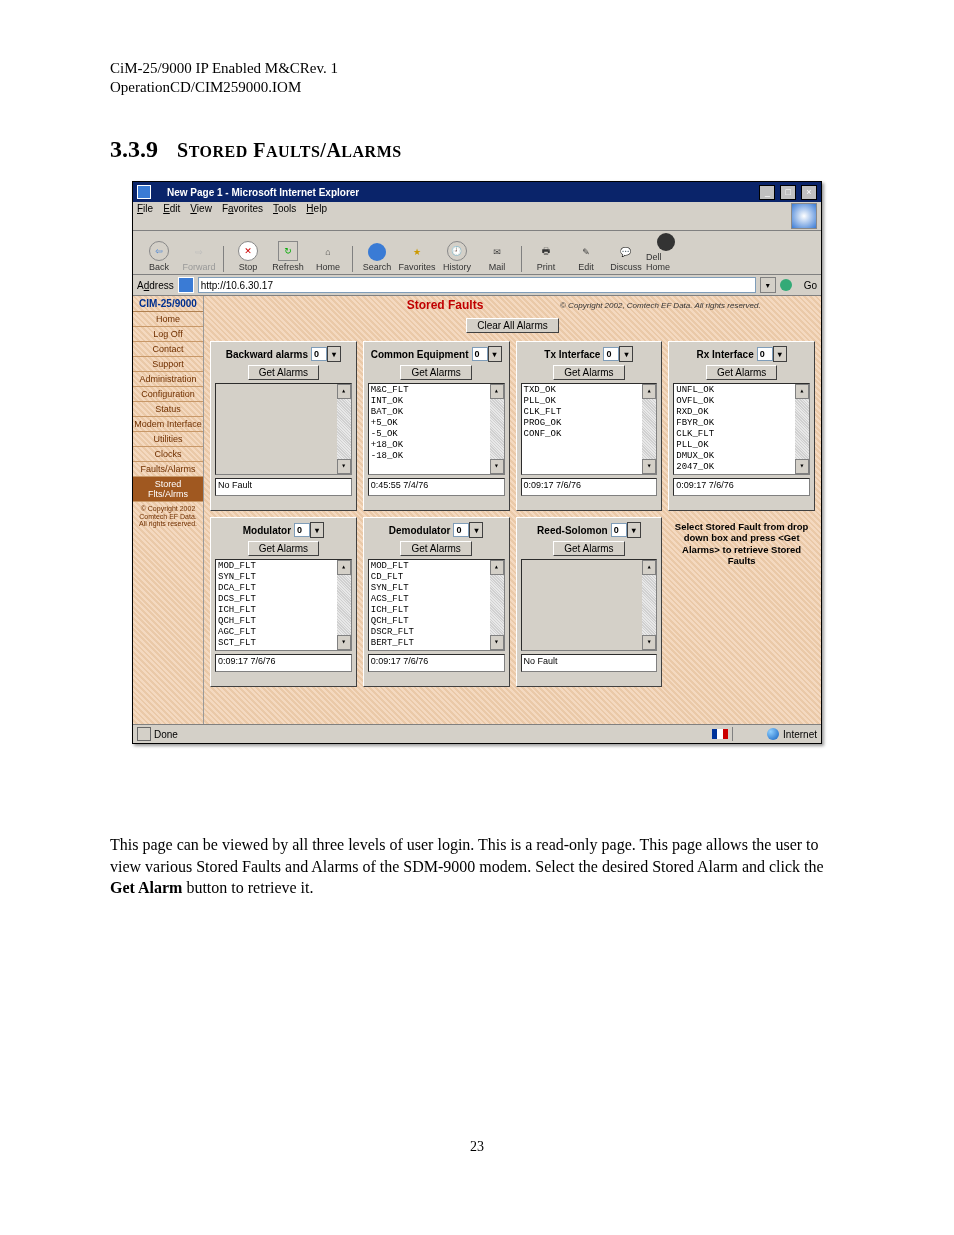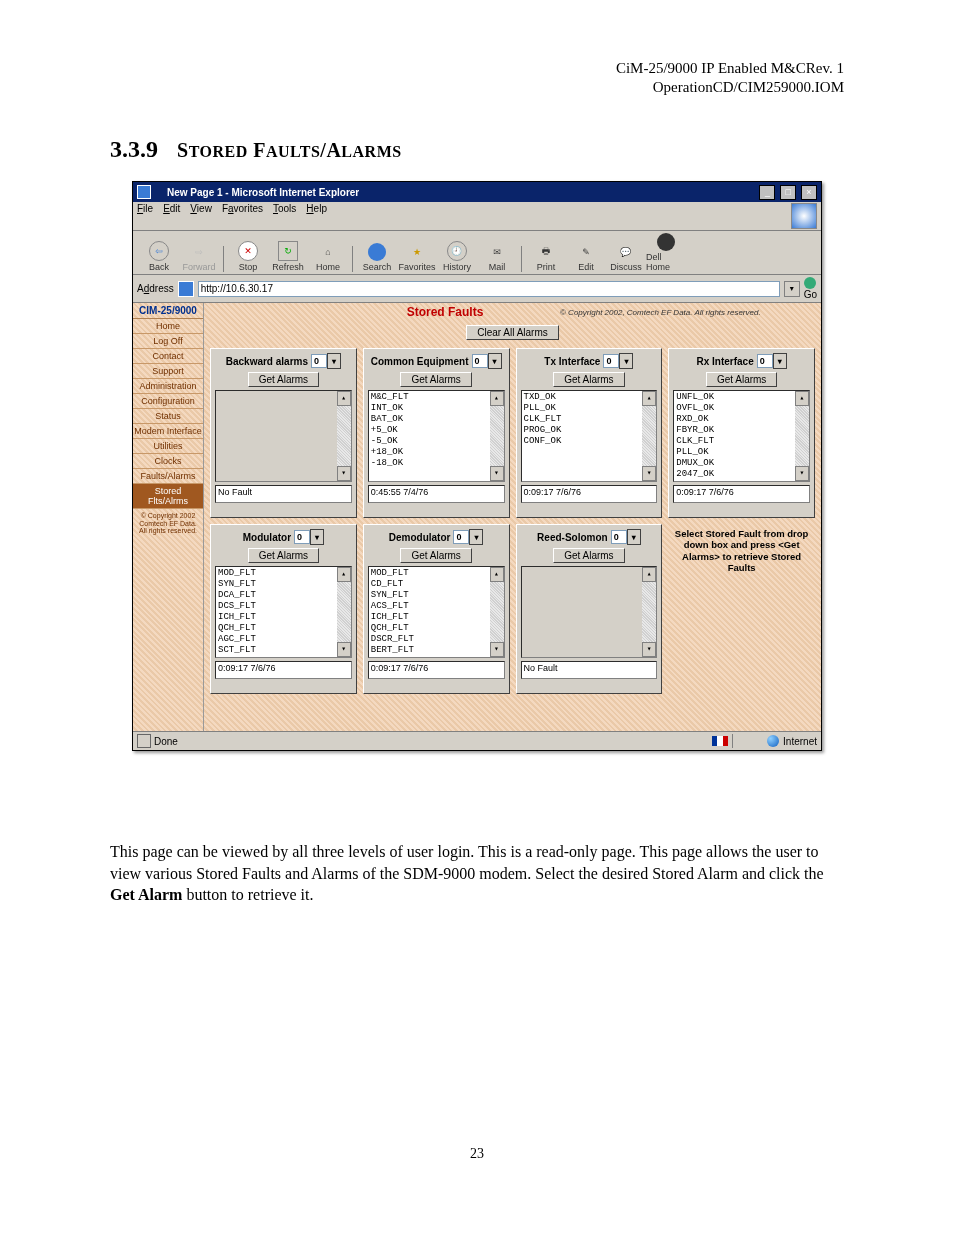--- a/index.html
+++ b/index.html
@@ -7,24 +7,23 @@
     background: #fff;
     font-family: "Times New Roman", serif;
     color: #000;
     width: 954px;
   }
   .page {
     padding: 60px 110px 40px 110px;
   }
   .header-row {
     display: flex;
-    justify-content: flex-end;
+    justify-content: flex-start;
     font-size: 15px;
     margin-bottom: 2px;
-    margin-left: 28px;
   }
   .section-heading {
     font-size: 20px;
     font-weight: bold;
     margin-top: 40px;
     margin-bottom: 18px;
   }
   .section-heading .num {
     font-size: 24px;
     display: inline-block;
@@ -70,21 +69,21 @@
   .menubar span{font-size:10px;}
   .menubar u{text-decoration:underline;}
   .toolbar { background:#d4d0c8; padding:2px 6px 2px 6px; display:flex; align-items:flex-end; gap:0; border-bottom:1px solid #808080;}
   .tbtn {display:flex;flex-direction:column;align-items:center;width:40px;font-size:9px;color:#333;}
   .tbtn.disabled{color:#999;}
   .tico{width:18px;height:18px;margin-bottom:1px;}
   .sep{width:1px;height:26px;background:#808080;margin:0 4px;}
   .ie-logo{margin-left:auto;width:24px;height:24px;background:radial-gradient(circle,#fff,#3a7bd5);border:1px solid #888;}
   .addrbar{background:#d4d0c8;padding:2px 4px;display:flex;align-items:center;gap:4px;border-bottom:1px solid #808080;}
   .addrbar input{flex:1;font-size:10px;height:14px;border:1px solid #7f9db9;padding:0 2px;}
-  .go-btn{font-size:10px;display:flex;align-items:center;gap:0;flex-direction:column;}
+  .go-btn{font-size:10px;display:flex;align-items:center;gap:12px;}
   .go-ico{width:12px;height:12px;background:#3a7; border-radius:50%;}
   .drop-btn{width:14px;height:14px;background:#d4d0c8;border:1px solid #808080;display:inline-flex;align-items:center;justify-content:center;font-size:8px;}
 
   
   .content { display:flex; background:#fff; height:428px;}
   .sidebar {
     width:70px;
     background: repeating-linear-gradient(45deg,#f4d9c0,#f4d9c0 2px,#eac9a8 2px,#eac9a8 4px);
     border-right:1px solid #999;
     display:flex;flex-direction:column;

